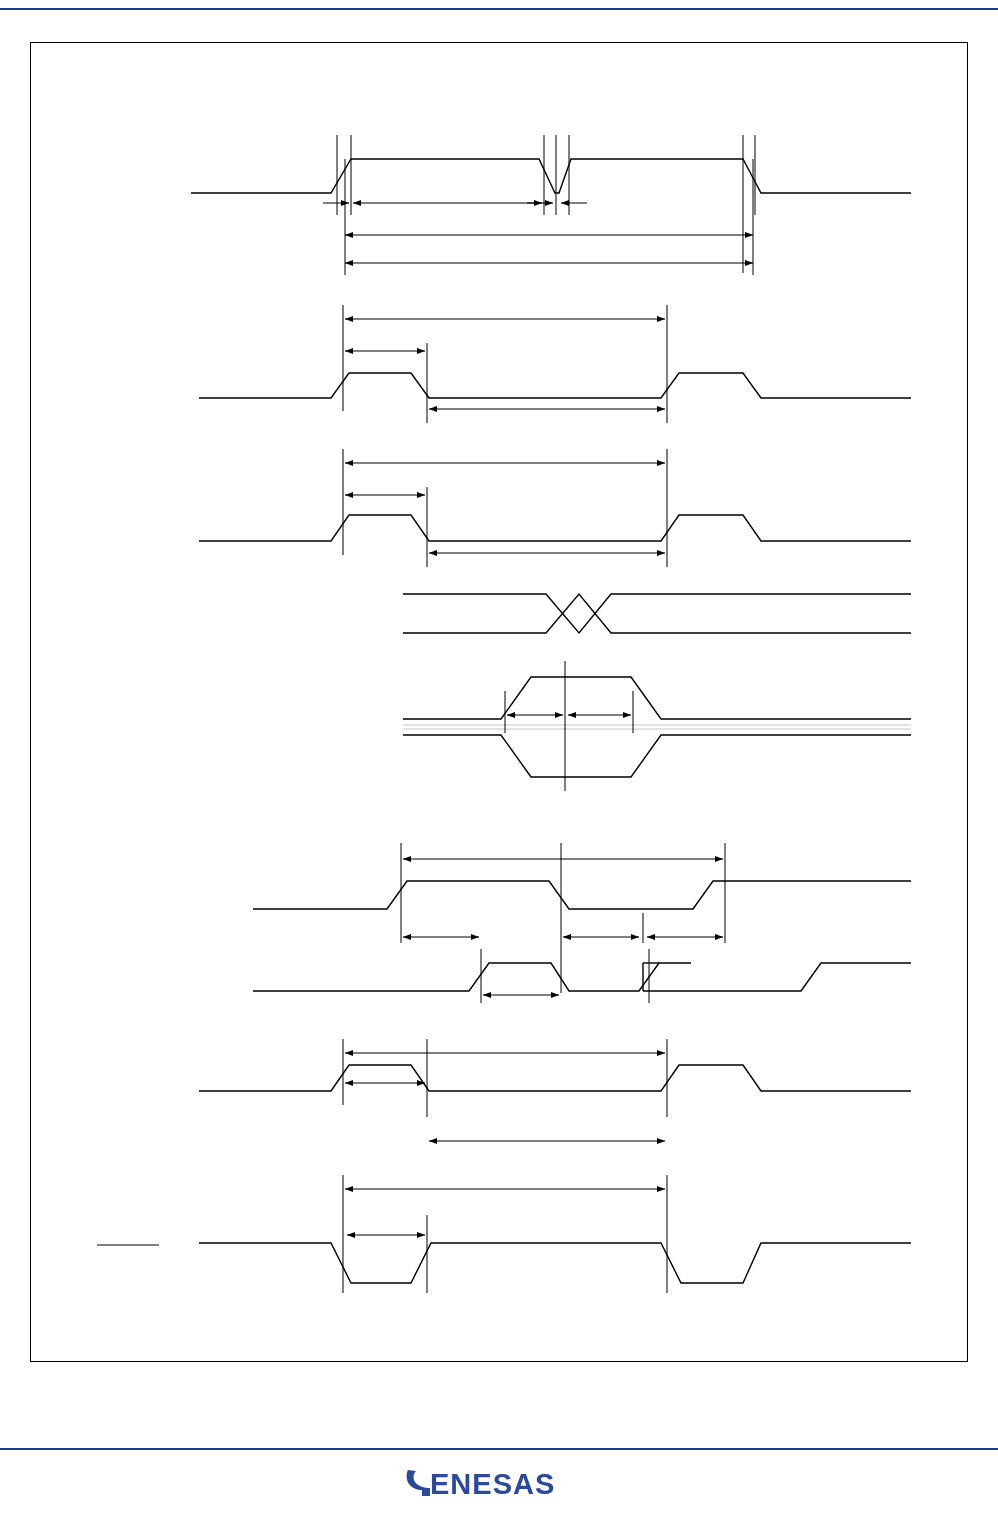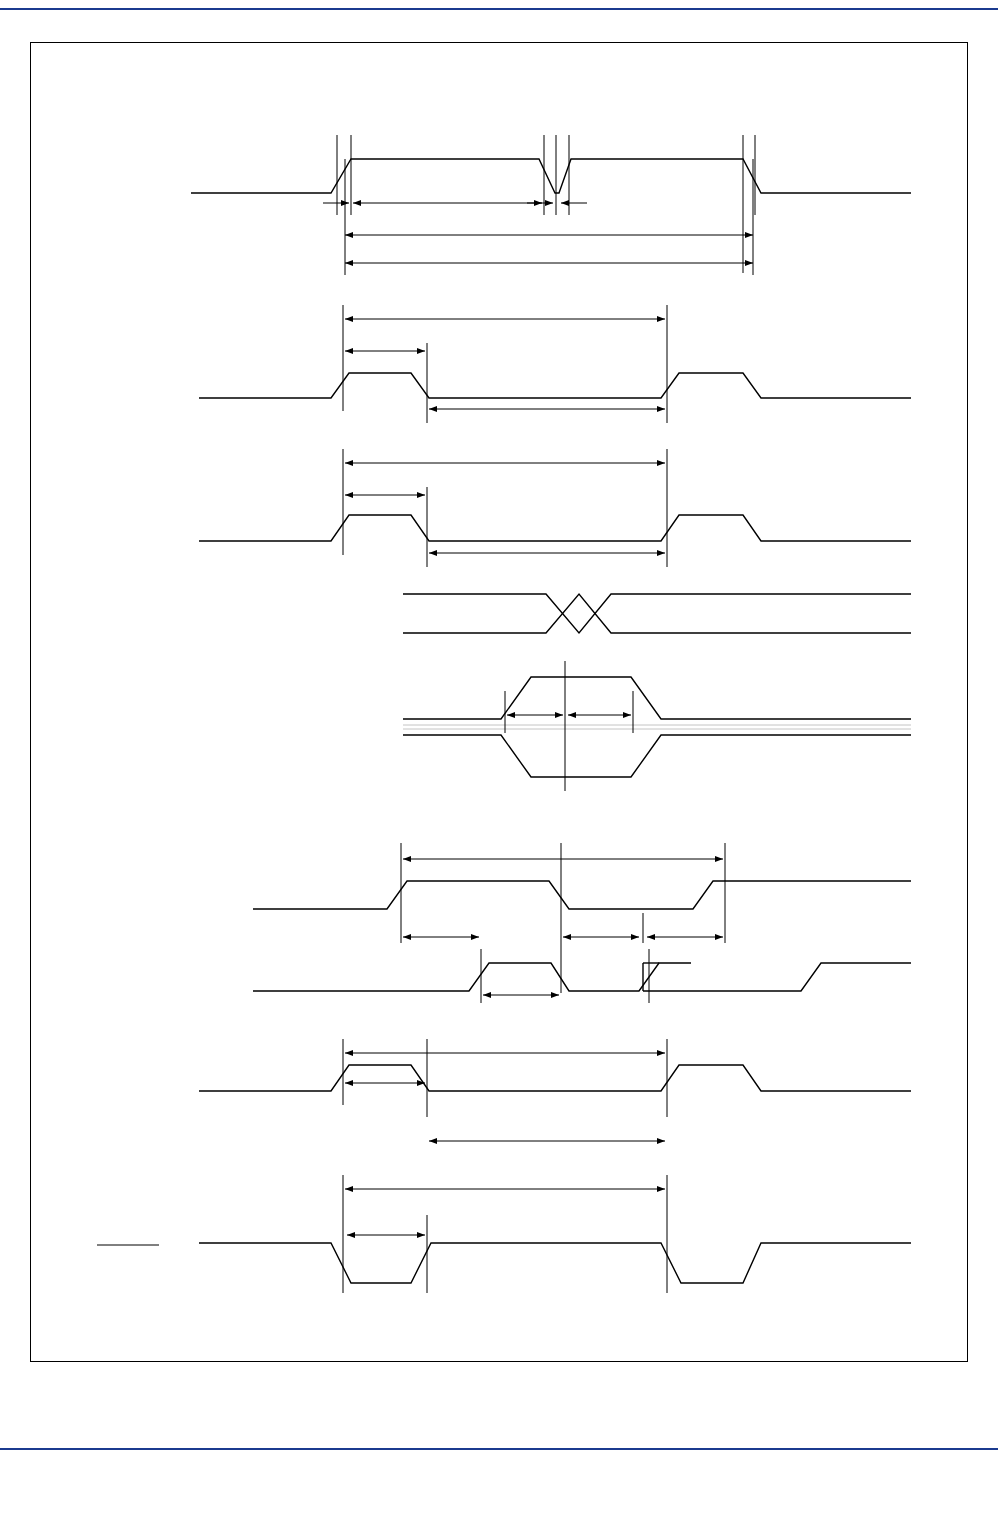--- a/index.html
+++ b/index.html
@@ -222,14 +222,22 @@
             <line x1="316" y1="1192" x2="394" y2="1192" marker-start="url(#arrowL)" marker-end="url(#arrowR)"></line>
           </g>
 
         </g>
       </svg>
     </div>
   </div>
 
   <div class="rule-bottom"></div>
 
+  <div class="brand">
+    <svg width="190" height="34" viewBox="0 0 190 34">
+      <g fill="#2b4a9b">
+        <path d="M4,4 C2,8 2,14 5,18 C8,22 13,24 18,24 L18,30 L26,30 L26,22 C20,22 14,20 11,16 C9,13 9,8 12,5 Z"></path>
+        <text x="26" y="28" font-family="'Liberation Sans', sans-serif" font-size="29" font-weight="bold" letter-spacing="1">ENESAS</text>
+      </g>
+    </svg>
+  </div>
 
 </div>
 
 </body></html>

